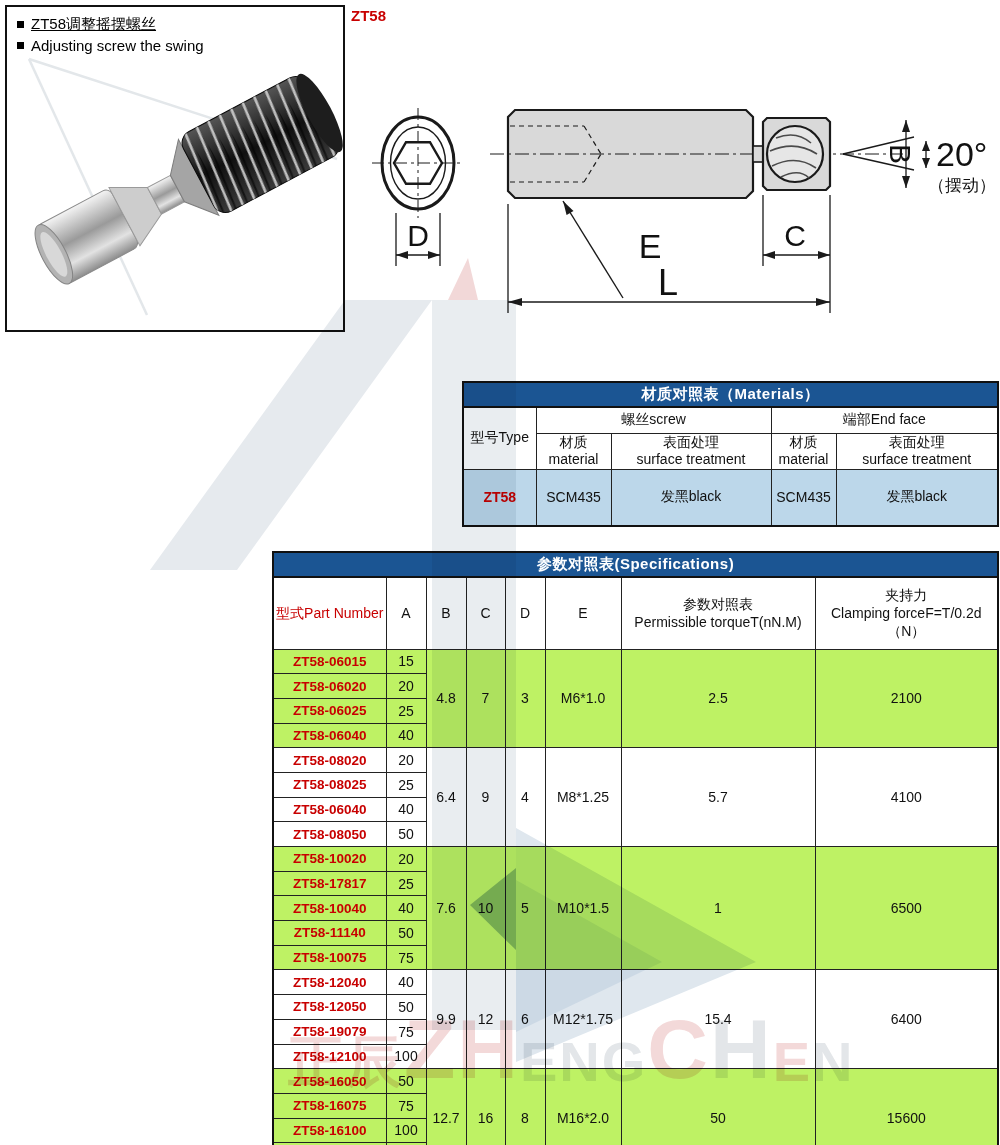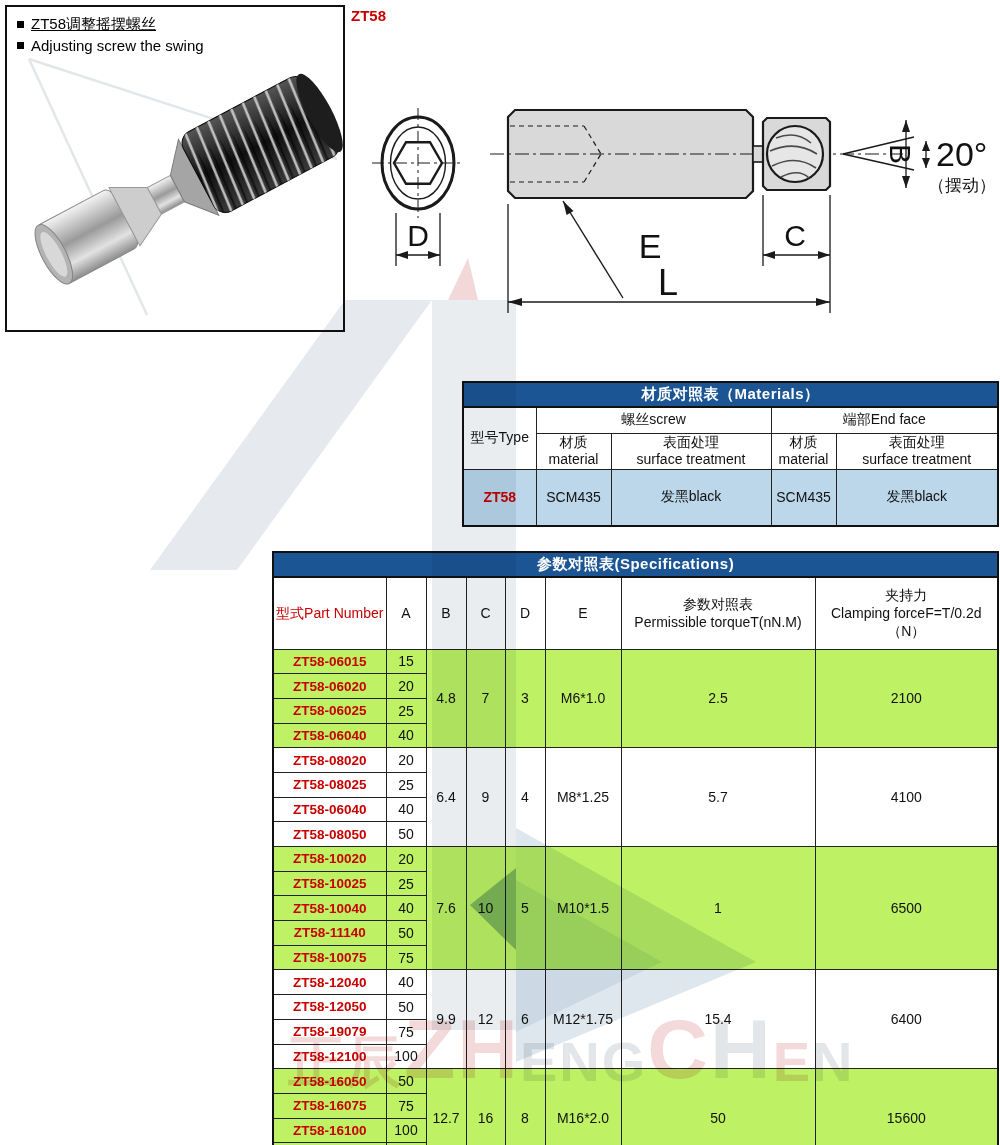--- a/index.html
+++ b/index.html
@@ -301,21 +301,21 @@
           <td class="pn">ZT58-10020</td>
           <td>20</td>
           <td rowspan="5">7.6</td>
           <td rowspan="5">10</td>
           <td rowspan="5">5</td>
           <td rowspan="5">M10*1.5</td>
           <td rowspan="5">1</td>
           <td rowspan="5">6500</td>
         </tr>
         <tr class="shaded">
-          <td class="pn">ZT58-10025</td>
+          <td class="pn">ZT58-17817</td>
           <td>25</td>
         </tr>
         <tr class="shaded">
           <td class="pn">ZT58-10040</td>
           <td>40</td>
         </tr>
         <tr class="shaded">
           <td class="pn">ZT58-11140</td>
           <td>50</td>
         </tr>

